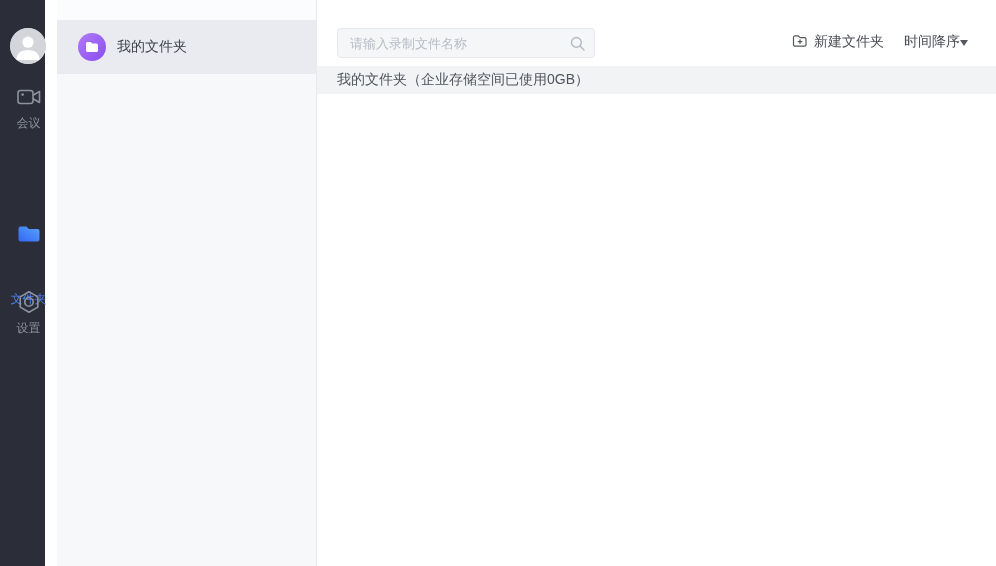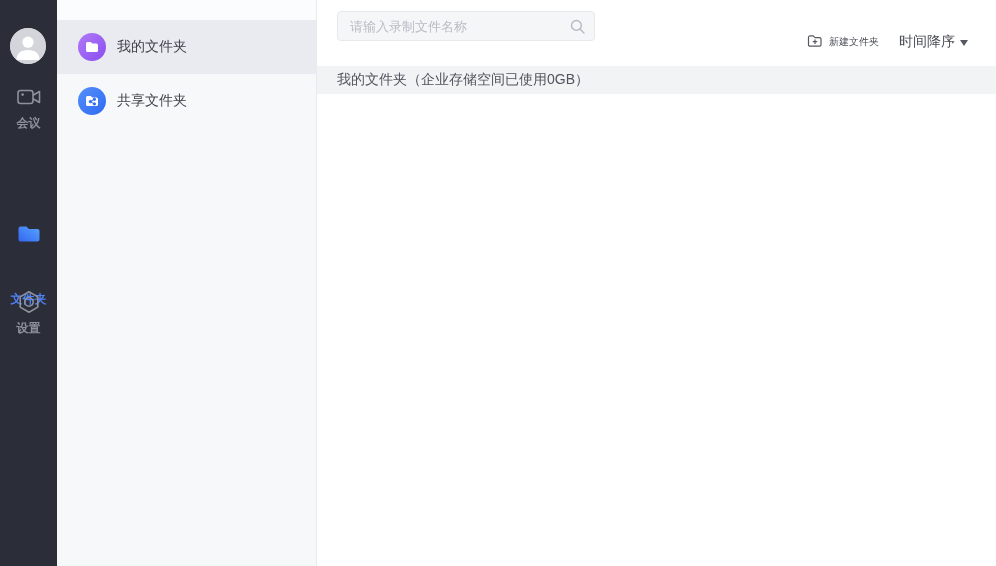--- a/index.html
+++ b/index.html
@@ -6,23 +6,22 @@
   html, body { width: 996px; height: 566px; overflow: hidden; }
   body {
     font-family: "Liberation Sans", "DejaVu Sans", sans-serif;
     position: relative;
     background: #fff;
     -webkit-font-smoothing: antialiased;
   }
 
   
   .nav-rail {
-    position: absolute; left: 0; top: 0; width: 57px; height: 566px;
+    position: absolute; left: 0; top: 0; width: 45px; height: 566px;
     background: #2b2d38;
-    font-weight: bold;
   }
   .avatar {
     position: absolute; left: 10px; top: 28px; width: 36px; height: 36px;
     border-radius: 50%; overflow: hidden; background: #d3d5da; cursor: pointer;
   }
   .nav-item {
     position: absolute; left: 0; width: 57px; height: 48px;
     display: flex; flex-direction: column; align-items: center; justify-content: flex-start;
     cursor: pointer;
   }
@@ -56,41 +55,41 @@
     position: absolute; top: 2px; width: 24px; height: 20px;
     display: flex; align-items: center; justify-content: center; cursor: pointer;
   }
   .win-min { right: 30px; }
   .win-close { right: 6px; }
   .min-bar { width: 12px; height: 2px; background: #9aa0a8; border-radius: 1px; }
   .close-glyph { font-size: 13px; color: #9aa0a8; font-weight: bold; line-height: 1; }
 
   .toolbar { position: absolute; left: 0; top: 0; right: 0; height: 66px; background: #fff; }
   .search-box {
-    position: absolute; left: 20px; top: 11px; width: 258px; height: 30px;
+    position: absolute; left: 20px; top: 28px; width: 258px; height: 30px;
     background: #f5f6f8; border: 1px solid #e6e8ec; border-radius: 4px;
   }
   .search-box input {
     width: 100%; height: 100%; background: transparent; border: none; outline: none;
     padding: 0 34px 0 12px; font-size: 13px; color: #40434b;
     font-family: "Liberation Sans", "DejaVu Sans", sans-serif;
   }
   .search-box input::placeholder { color: #b8bcc4; opacity: 1; }
   .search-icon { position: absolute; right: 9px; top: 7px; width: 15px; height: 15px; cursor: pointer; }
 
   .toolbar-right {
     position: absolute; right: 28px; top: 27px; height: 30px;
     display: flex; align-items: center; gap: 20px;
   }
   .new-folder-btn {
     display: flex; align-items: center; gap: 6px; cursor: pointer;
-    font-size: 10px; color: #4b4e56; white-space: nowrap;
+    font-size: 14px; color: #4b4e56; white-space: nowrap;
   }
   .sort-dropdown {
-    display: flex; align-items: center; gap: 5px; cursor: pointer;
+    display: flex; align-items: center; cursor: pointer;
     font-size: 14px; color: #4b4e56; white-space: nowrap;
   }
   .caret-down {
     width: 0; height: 0; border-left: 4.5px solid transparent;
     border-right: 4.5px solid transparent; border-top: 6px solid #55585f;
     margin-top: 1px;
   }
 
   .status-bar {
     position: absolute; left: 0; top: 66px; right: 0; height: 28px;
@@ -167,41 +166,20 @@
               <stop offset="1" stop-color="#8a4cf0"></stop>
           </linearGradient>
         </defs>
         <circle cx="14" cy="14" r="14" fill="url(#purpGrad)"></circle>
         <path d="M8 10.6 a1.6 1.6 0 0 1 1.6 -1.6 h3.1 l1.6 1.6 h4.1 a1.6 1.6 0 0 1 1.6 1.6 v5.2 a1.6 1.6 0 0 1 -1.6 1.6 H9.6 A1.6 1.6 0 0 1 8 17.4 Z" fill="#ffffff"></path>
       </svg>
     </span>
     <span class="row-label">我的文件夹</span>
   </div>
 
-  <div class="folder-row" style="top:74px">
-    <span class="circle-icon">
-      <svg width="28" height="28" viewBox="0 0 28 28">
-        <defs>
-          <linearGradient id="blueGrad1" x1="0" y1="0" x2="1" y2="1">
-            <stop offset="0" stop-color="#5490f8"></stop>
-              <stop offset="1" stop-color="#2f6af4"></stop>
-          </linearGradient>
-        </defs>
-        <circle cx="14" cy="14" r="14" fill="url(#blueGrad1)"></circle>
-        <path d="M8 10.6 a1.6 1.6 0 0 1 1.6 -1.6 h3.1 l1.6 1.6 h4.1 a1.6 1.6 0 0 1 1.6 1.6 v5.2 a1.6 1.6 0 0 1 -1.6 1.6 H9.6 A1.6 1.6 0 0 1 8 17.4 Z" fill="#ffffff"></path>
-        <g stroke="#2f6af4" stroke-width="0.9" fill="#2f6af4">
-          <path d="M12.4 14.6 L16.2 12.4 M12.4 14.6 L16.2 16.8" fill="none"></path>
-          <circle cx="12.4" cy="14.6" r="1.2"></circle>
-          <circle cx="16.4" cy="12.3" r="1.2"></circle>
-          <circle cx="16.4" cy="16.9" r="1.2"></circle>
-        </g>
-      </svg>
-    </span>
-    <span class="row-label">共享文件夹</span>
-  </div>
 
 </div>
 
 <div class="main">
 
   <div class="win-btn win-min">
     <div class="min-bar"></div>
   </div>
   <div class="win-btn win-close">
     <span class="close-glyph">✕</span>

